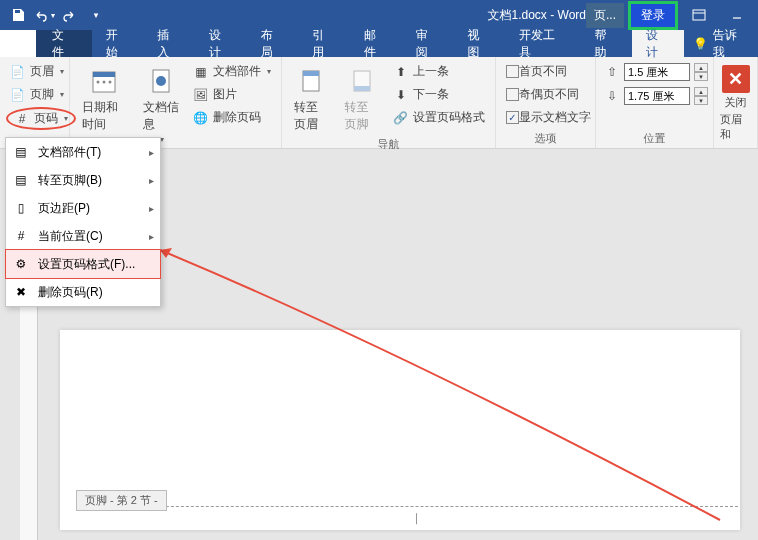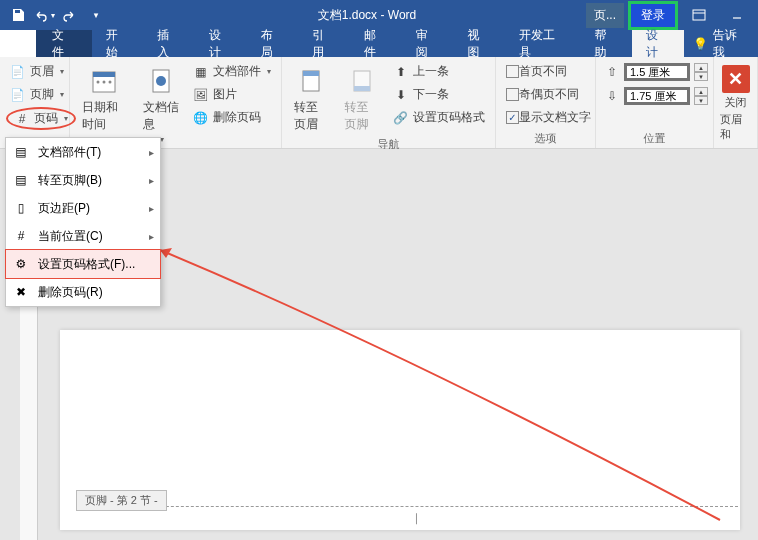--- a/index.html
+++ b/index.html
@@ -2,21 +2,21 @@
 <html><head>
 <meta charset="utf-8">
 <style>
 * { margin: 0; padding: 0; box-sizing: border-box; font-family: "Microsoft YaHei", "Segoe UI", sans-serif; }
 body { width: 758px; height: 540px; overflow: hidden; background: #fff; position: relative; }
 
 
 .titlebar { height: 30px; background: #2b579a; display: flex; align-items: center; color: #fff; font-size: 12px; }
 .qat { display: flex; align-items: center; gap: 2px; padding-left: 6px; }
 .qat-btn { width: 24px; height: 24px; display: flex; align-items: center; justify-content: center; color: #fff; cursor: pointer; }
-.title-center { flex: 1; text-align: center; padding-left: 40px; }
+.title-center { flex: 1; text-align: right; padding-left: 40px; }
 .title-right { display: flex; align-items: center; gap: 4px; padding-right: 4px; }
 .title-tab { padding: 4px 8px; font-size: 12px; }
 .title-tab.active { background: #40668c; }
 .login-btn { background: #1d4ed8; padding: 3px 10px; border: 3px solid #22c55e; }
 .winbtn { width: 34px; height: 30px; display: flex; align-items: center; justify-content: center; color: #fff; cursor: pointer; }
 
 
 .ribbon-tabs { height: 27px; background: #2b579a; display: flex; align-items: stretch; color: #fff; font-size: 12px; margin-left: 36px; }
 .ribbon-tab { padding: 0 14px; display: flex; align-items: center; cursor: pointer; }
 .ribbon-tab.active { background: #f3f3f3; color: #2b579a; }
@@ -31,21 +31,21 @@
 
 .vstack { display: flex; flex-direction: column; gap: 2px; }
 .small-btn { display: flex; align-items: center; gap: 4px; padding: 2px 4px; cursor: pointer; white-space: nowrap; }
 .small-btn.highlighted { border: 2px solid #e74c3c; border-radius: 50%; padding: 1px 6px; }
 .ico { width: 16px; height: 16px; display: inline-flex; align-items: center; justify-content: center; }
 .big-btn { display: flex; flex-direction: column; align-items: center; gap: 2px; padding: 4px 6px; cursor: pointer; }
 .big-ico { width: 32px; height: 32px; display: flex; align-items: center; justify-content: center; }
 .checkbox-row { display: flex; align-items: center; padding: 2px 4px; white-space: nowrap; }
 .checkbox { width: 13px; height: 13px; border: 1px solid #888; display: inline-flex; align-items: center; justify-content: center; font-size: 10px; color: #2b579a; }
 .spinner-row { display: flex; align-items: center; gap: 4px; padding: 2px; }
-.spinner-input { width: 66px; height: 18px; border: 3px solid #737373; font-size: 11px; padding: 0 3px; background: #fff; }
+.spinner-input { width: 66px; height: 18px; border: 1px solid #737373; font-size: 11px; padding: 0 3px; background: #fff; }
 .spin-btns { display: flex; flex-direction: column; }
 .spin-btn { width: 14px; height: 9px; border: 1px solid #aaa; background: #f0f0f0; font-size: 7px; display: flex; align-items: center; justify-content: center; cursor: pointer; }
 
 
 .dropdown { position: absolute; left: 5px; top: 137px; width: 156px; background: #fff; border: 1px solid #c6c6c6; box-shadow: 2px 2px 6px rgba(0,0,0,0.2); z-index: 100; font-size: 12px; }
 .menu-item { display: flex; align-items: center; padding: 5px 6px; gap: 8px; cursor: pointer; position: relative; }
 .menu-item.highlighted { background: #fde9e9; border: 1px solid #e74c3c; margin: -1px; }
 .menu-ico { width: 18px; height: 18px; display: flex; align-items: center; justify-content: center; }
 .menu-arrow { margin-left: auto; font-size: 10px; color: #666; }
 

